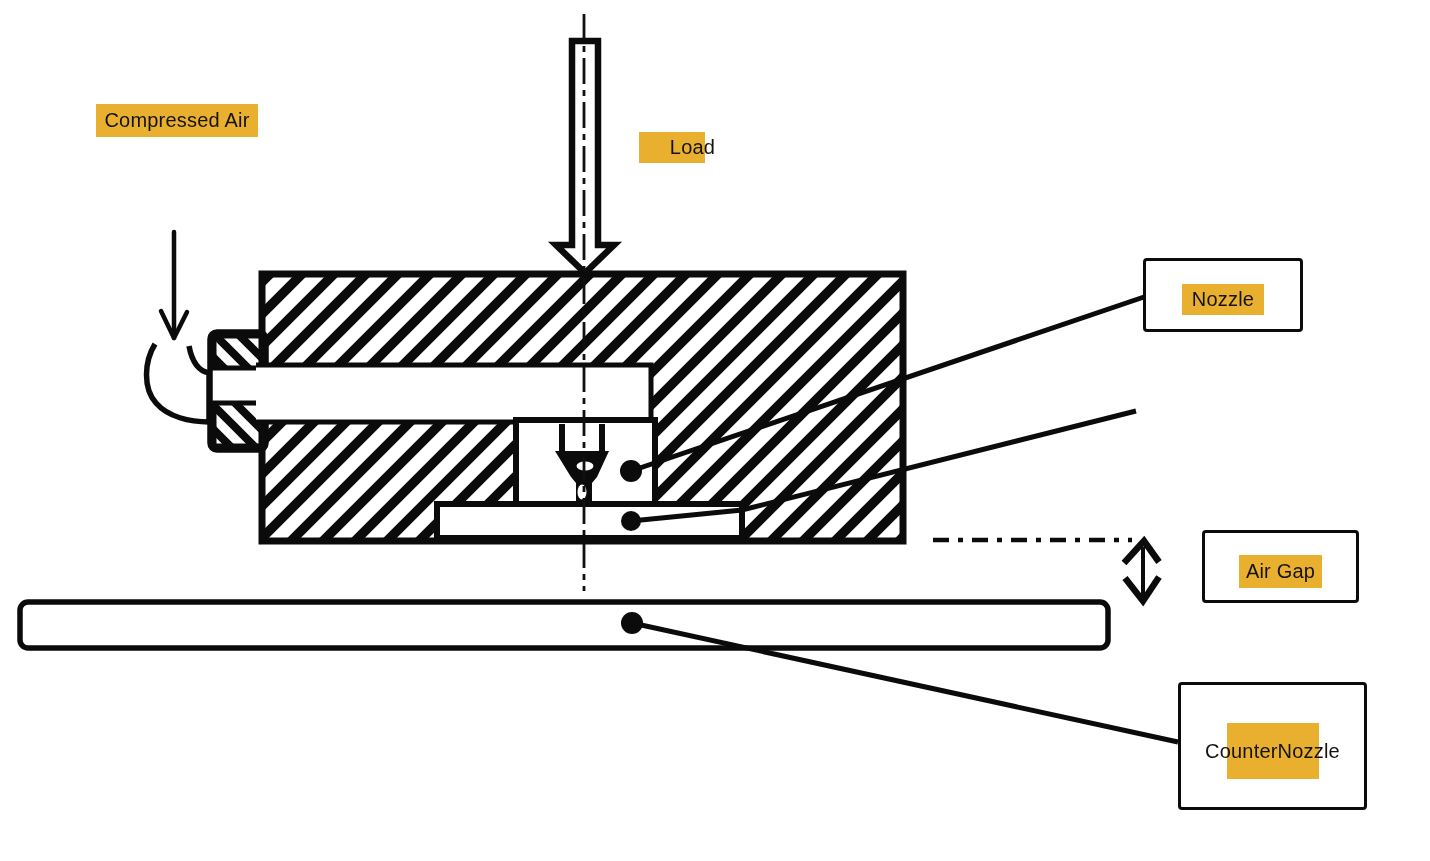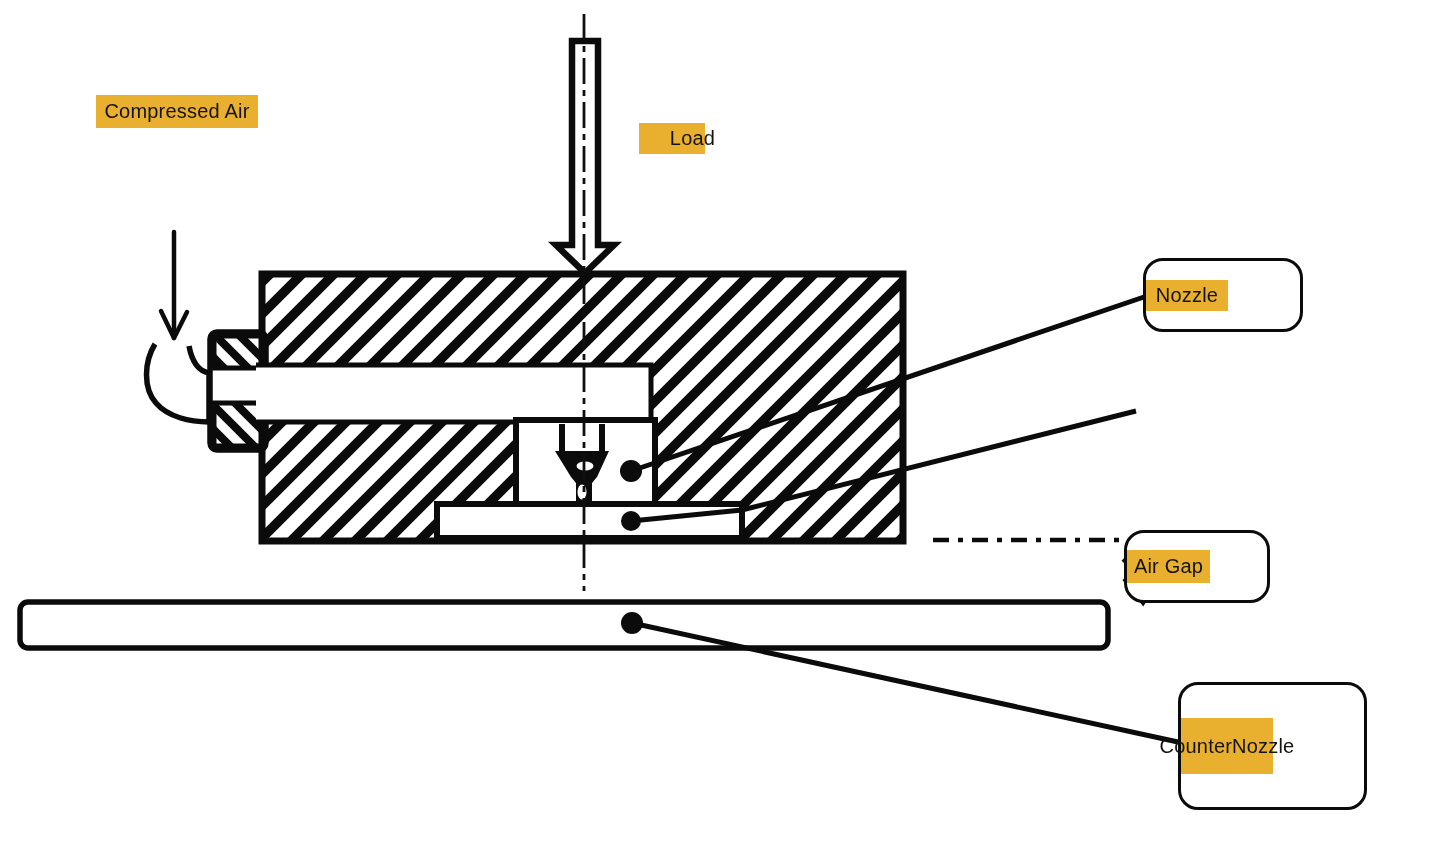--- a/index.html
+++ b/index.html
@@ -13,27 +13,28 @@
   .stage svg{position:absolute;left:0;top:0;}
   .tag{
     position:absolute;
     display:flex;align-items:center;justify-content:center;
     background:#E9B02F;
     color:#151310;
     font-size:20px;
     letter-spacing:0.2px;
     box-sizing:border-box;
     white-space:nowrap;
+    margin-top:9px;
   }
   .callout{
     position:absolute;
     background:#ffffff;
     border:3.5px solid #0b0b0b;
-    border-radius:20px;
-    display:flex;align-items:center;justify-content:flex-start;
+    border-radius:4px;
+    display:flex;align-items:center;justify-content:center;
     box-sizing:border-box;
   }
   .callout .tag{position:static;}
   .tag.two-line{
     flex-direction:row;
     line-height:26px;
     white-space:normal;
     text-align:center;
   }
 </style>
@@ -111,21 +112,21 @@
 
   <div class="tag" style="left:96px;top:95px;width:162px;height:33px;">Compressed Air</div>
 
   <div class="tag" style="left:639px;top:123px;width:66px;height:31px;padding-left:41px;">Load</div>
 
   <div class="callout" style="left:1143px;top:258px;width:160px;height:74px;">
     <span class="tag" style="width:82px;height:31px;">Nozzle</span>
   </div>
 
 
-  <div class="callout" style="left:1124px;top:530px;width:146px;height:73px;">
+  <div class="callout" style="left:1202px;top:530px;width:157px;height:73px;">
     <span class="tag" style="width:83px;height:33px;">Air Gap</span>
   </div>
 
   <div class="callout" style="left:1178px;top:682px;width:189px;height:128px;">
     <span class="tag two-line" style="width:92px;height:56px;">
       <span>Counter</span>
       <span>Nozzle</span>
     </span>
   </div>
 

